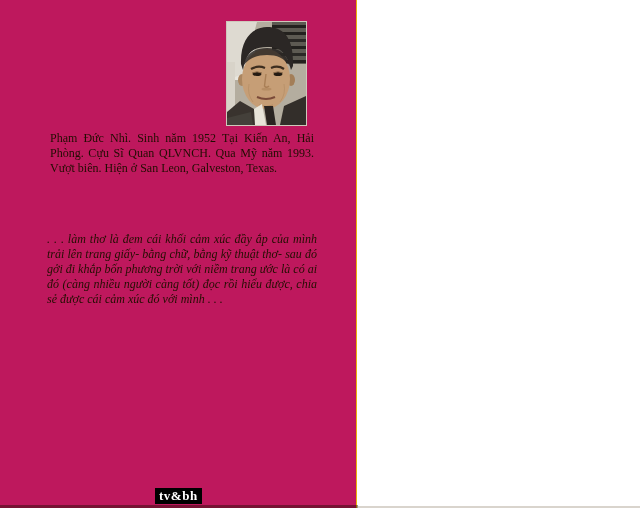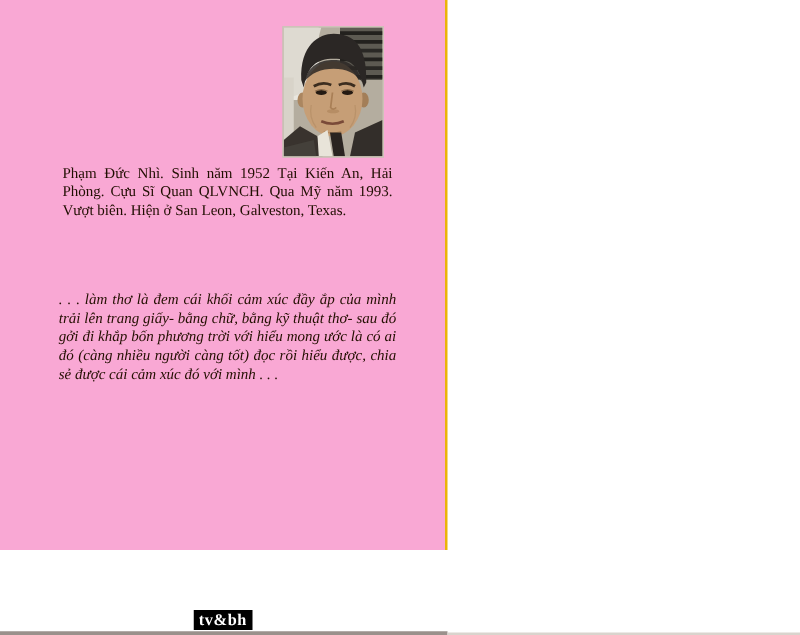--- a/index.html
+++ b/index.html
@@ -1,22 +1,22 @@
 <!DOCTYPE html>
 <html><head>
 <meta charset="utf-8">
 <style>
   html,body{margin:0;padding:0;background:#ffffff;}
   .stage{
     position:relative;width:640px;height:508px;overflow:hidden;
     background:#ffffff;font-family:"Liberation Serif","DejaVu Serif",serif;
   }
   .cover{
-    position:absolute;left:0;top:0;width:356px;height:440px;
-    background:#f9a8d4;border-right:8px solid #eab308;
+    position:absolute;left:0;top:0;width:356px;height:508px;
+    background:#be185d;border-right:1px solid #eab308;
   }
   .photo-frame{
     position:absolute;left:226px;top:21px;width:79px;height:103px;
     border:1px solid #cfc8bb;background:#b9b2a4;
   }
   .photo-frame svg{display:block;}
   .bio{
     position:absolute;left:50px;top:131px;width:264px;margin:0;
     color:#200e00;font-size:12px;line-height:15px;text-align:justify;
   }
@@ -92,21 +92,21 @@
         <path d="M0,90 L13,79 L27,87 L31,103 L0,103 Z" fill="#39332e"></path>
         <path d="M79,74 L57,84 L53,103 L79,103 Z" fill="#332e2a"></path>
         <polygon points="27,87 35,82 39,103 28,103" fill="#e8e4d9"></polygon>
         <polygon points="37,84 46,84 49,103 40,103" fill="#2a2421"></polygon>
         <path d="M0,96 L24,90 L26,103 L0,103 Z" fill="#44403a"></path>
       </svg>
     </div>
 
     <p class="bio">Phạm Đức Nhì. Sinh năm 1952 Tại Kiến An, Hải Phòng. Cựu Sĩ Quan QLVNCH. Qua Mỹ năm 1993. Vượt biên. Hiện ở San Leon, Galveston, Texas.</p>
 
-    <p class="quote">. . . làm thơ là đem cái khối cảm xúc đầy ắp của mình trải lên trang giấy- bằng chữ, bằng kỹ thuật thơ- sau đó gởi đi khắp bốn phương trời với hiểu mong ước là có ai đó (càng nhiều người càng tốt) đọc rồi hiểu được, chia sẻ được cái cảm xúc đó với mình . . .</p>
+    <p class="quote">. . . làm thơ là đem cái khối cảm xúc đầy ắp của mình trải lên trang giấy- bằng chữ, bằng kỹ thuật thơ- sau đó gởi đi khắp bốn phương trời với niềm trang ước là có ai đó (càng nhiều người càng tốt) đọc rồi hiểu được, chia sẻ được cái cảm xúc đó với mình . . .</p>
 
     <div class="logo">tv&amp;bh</div>
 
   </div>
 
   <div class="white-margin"></div>
 
   <div class="edge-shadow-cover"></div>
   <div class="edge-shadow-white"></div>
 

